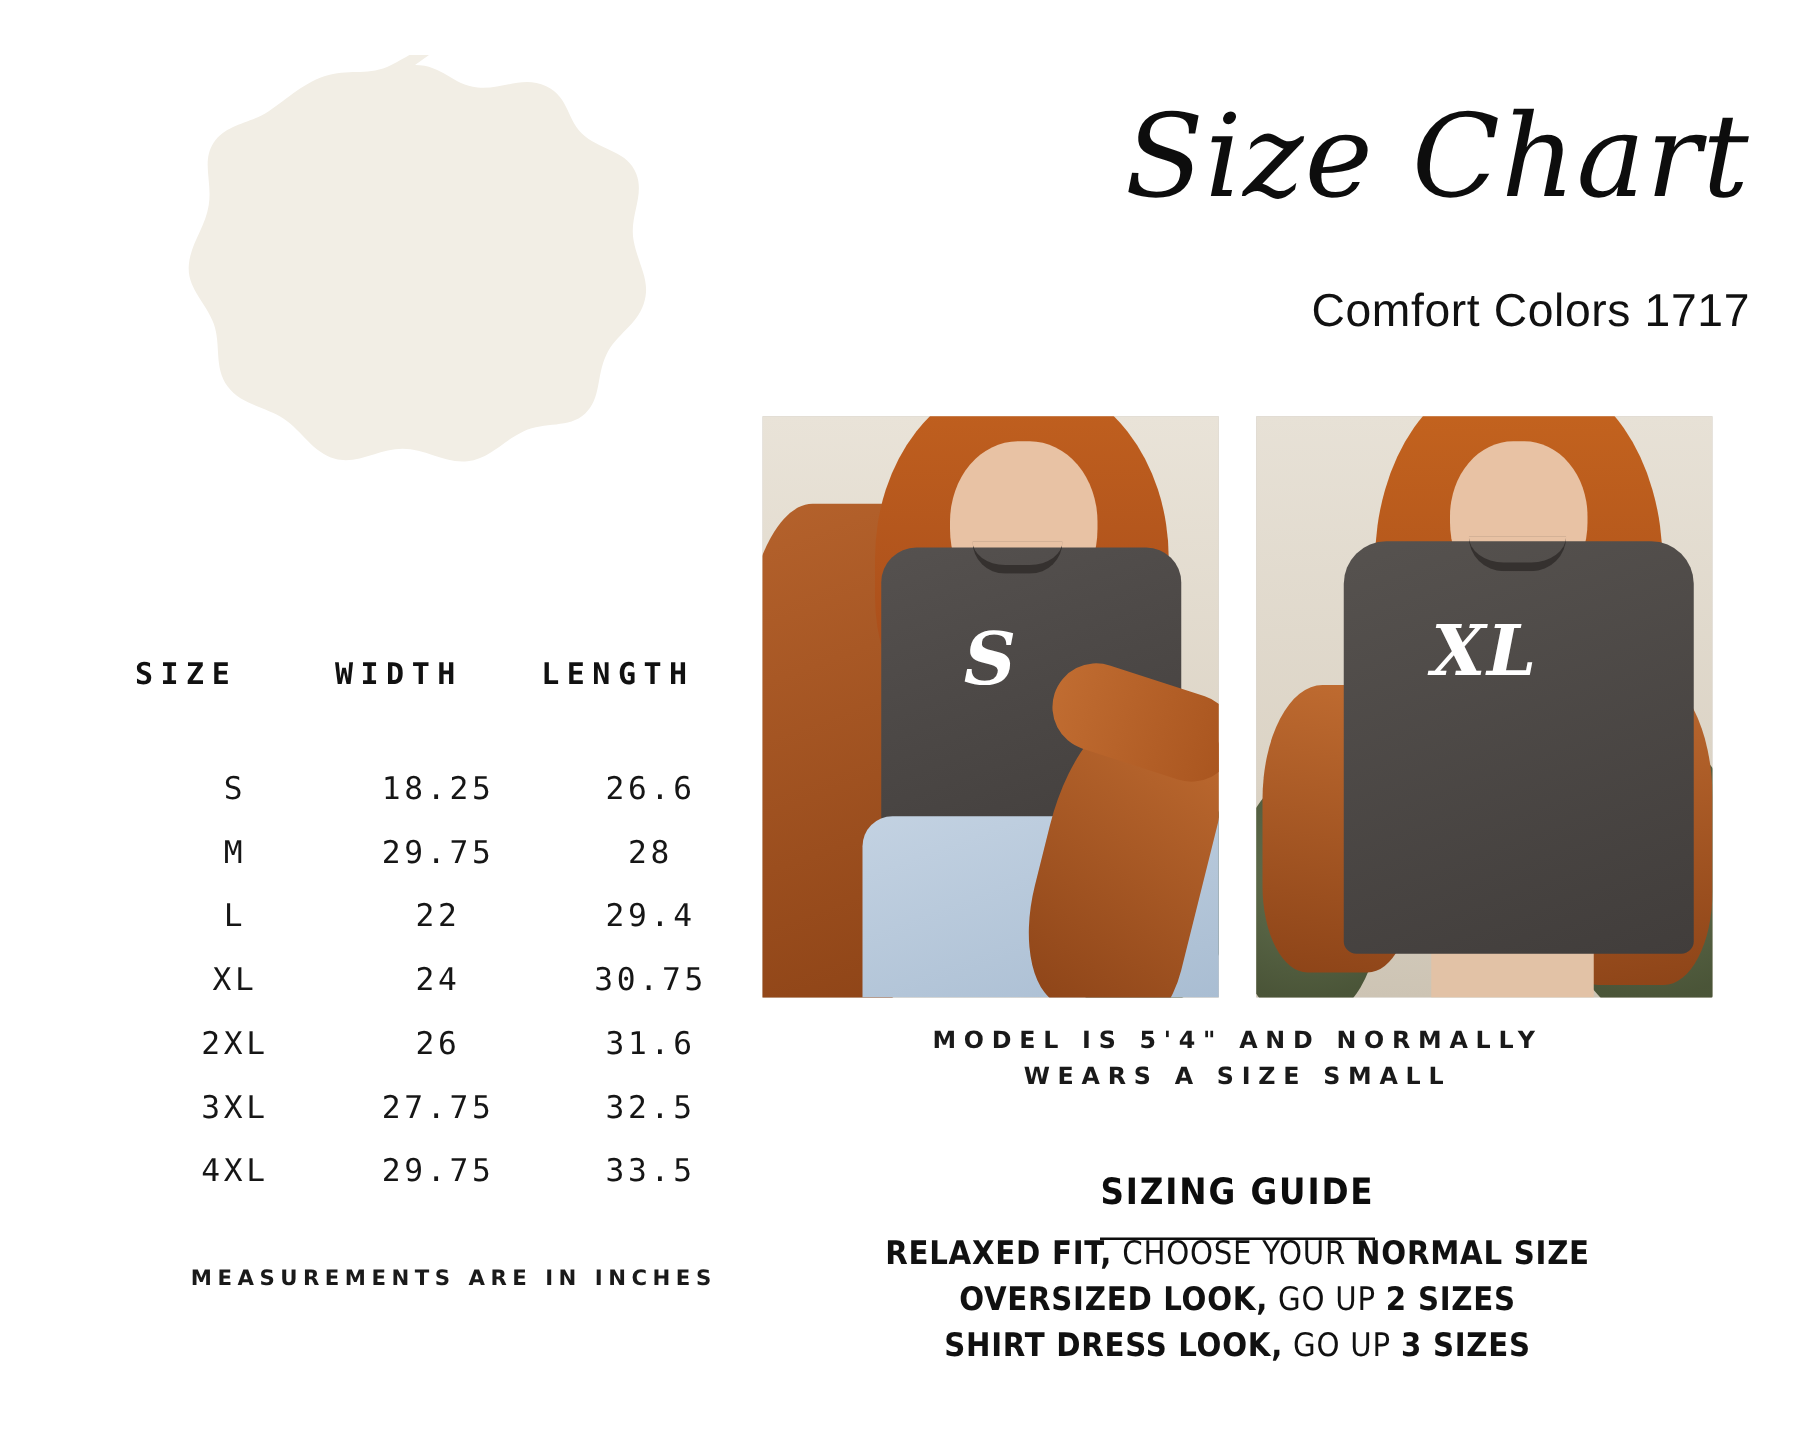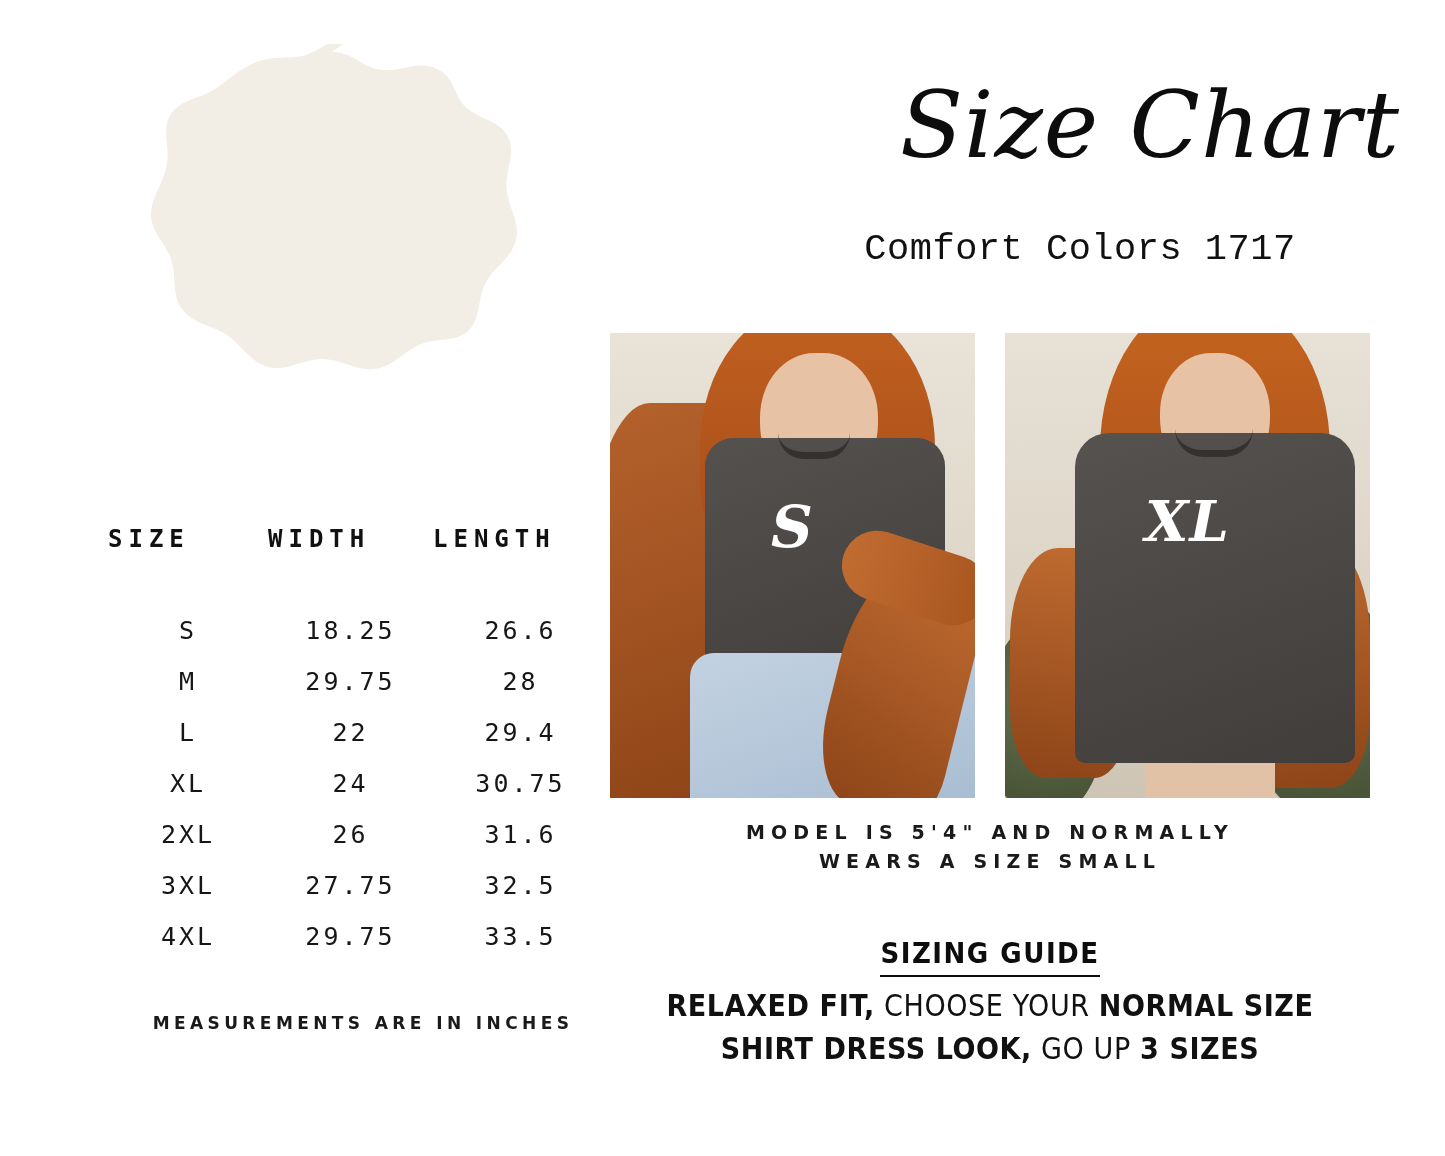--- a/index.html
+++ b/index.html
@@ -82,22 +82,22 @@
     font-size: 92px;
     line-height: 1.05;
     color: #0d0d0d;
     letter-spacing: 1px;
   }
   .title-sub {
     position: absolute;
     left: 760px;
     top: 228px;
     width: 640px;
-    text-align: center;
-    font-family: Liberation Mono, monospace;
+    text-align: right;
+    font-family: Liberation Sans, sans-serif;
     font-size: 37px;
     color: #111111;
     letter-spacing: 0.5px;
   }
 
   .photos {
     position: absolute;
     left: 610px;
     top: 333px;
     width: 760px;
@@ -171,30 +171,30 @@
     width: 760px;
     text-align: center;
     font-family: "DejaVu Sans Condensed", "DejaVu Sans", sans-serif;
     font-size: 29px;
     font-weight: bold;
     letter-spacing: 1.5px;
     color: #0d0d0d;
   }
   .guide-title span {
     border-bottom: 2px solid #0d0d0d;
-    padding-bottom: 5px;
+    padding-bottom: 20px;
   }
   .guide-lines {
     position: absolute;
     left: 610px;
     top: 985px;
     width: 760px;
     text-align: center;
     font-family: "DejaVu Sans Condensed", "DejaVu Sans", sans-serif;
-    font-size: 30px;
+    font-size: 26px;
     line-height: 1.42;
     color: #111111;
     letter-spacing: 0.6px;
   }
   .guide-lines .ln { white-space: nowrap; }
   .guide-lines b { font-weight: bold; }
   .guide-lines .reg { font-weight: normal; }
 </style>
 </head>
 <body>
@@ -298,17 +298,20 @@
 
   <div class="guide-title">
     <span>SIZING GUIDE</span>
   </div>
 
   <div class="guide-lines">
     <div class="ln">
       <b>RELAXED FIT,</b><span class="reg"> CHOOSE YOUR </span><b>NORMAL SIZE</b>
     </div>
     <div class="ln">
+      <b>OVERSIZED LOOK,</b><span class="reg"> GO UP </span><b>2 SIZES</b>
+    </div>
+    <div class="ln">
       <b>SHIRT DRESS LOOK,</b><span class="reg"> GO UP </span><b>3 SIZES</b>
     </div>
   </div>
 
 </div>
 
 </body></html>

